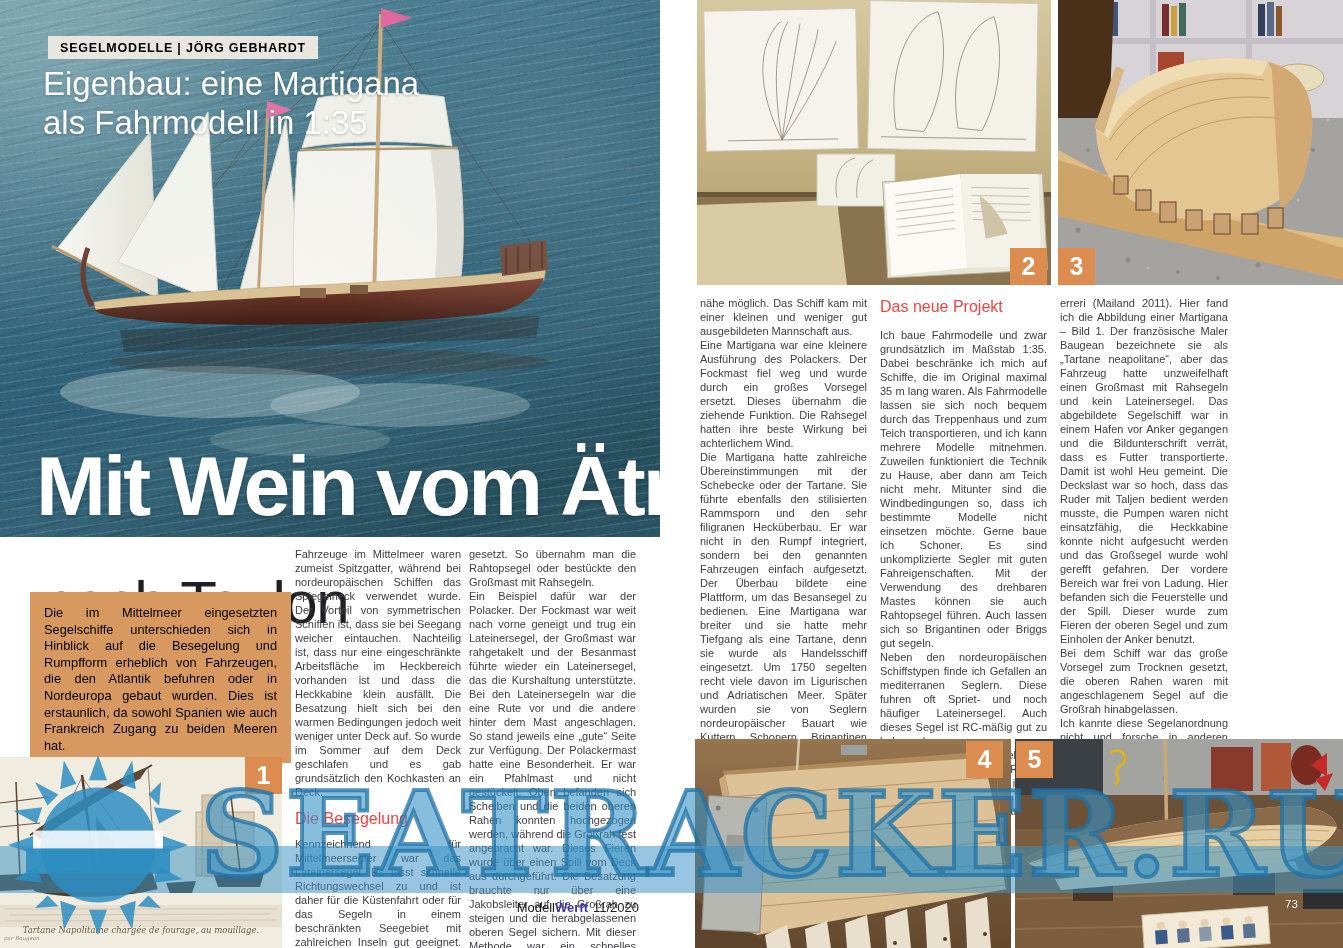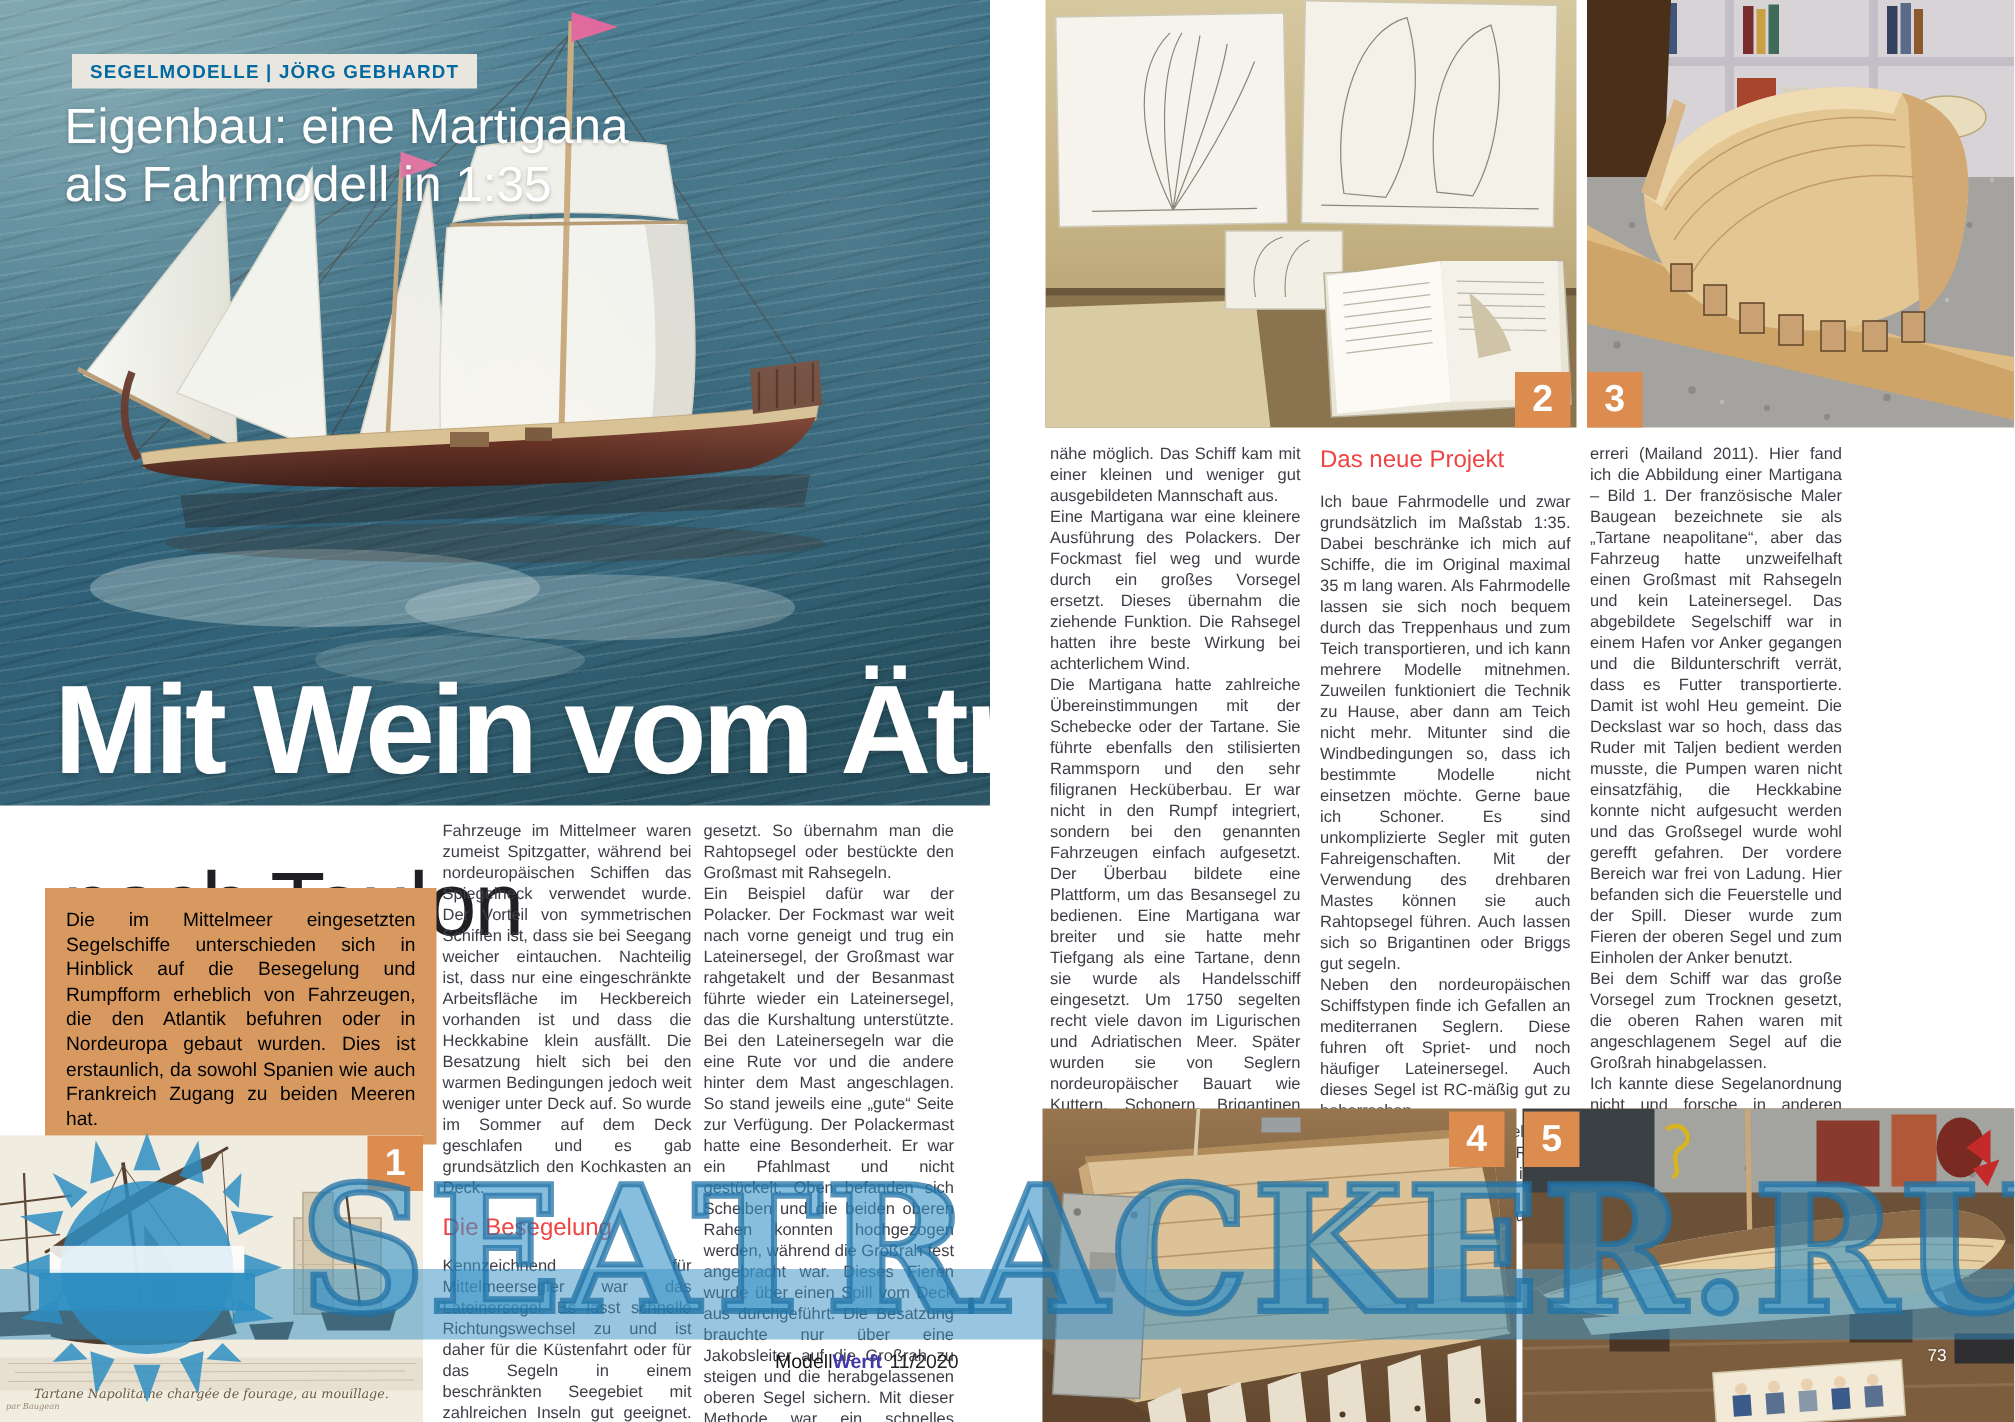--- a/index.html
+++ b/index.html
@@ -13,21 +13,21 @@
   .hero::before{content:"";position:absolute;inset:0;
     background:
       repeating-linear-gradient(-8deg, rgba(230,242,240,0.10) 0 1.5px, rgba(0,0,0,0) 1.5px 9px),
       repeating-linear-gradient(-15deg, rgba(8,28,34,0.13) 0 2px, rgba(0,0,0,0) 2px 13px);}
   .hero::after{content:"";position:absolute;inset:0;
     background:radial-gradient(ellipse at 12% 14%, rgba(215,235,230,0.30), rgba(0,0,0,0) 42%),
                radial-gradient(ellipse at 85% 30%, rgba(200,225,222,0.18), rgba(0,0,0,0) 38%);}
   .hero svg{position:absolute;inset:0;}
 
   .kicker{left:48px;top:36px;background:#e9e6df;padding:5px 12px 4px;
-    font-size:12.5px;font-weight:bold;letter-spacing:0.8px;color:#0369a1;z-index:6;}
+    font-size:12.5px;font-weight:bold;letter-spacing:0.8px;color:#000000;z-index:6;}
   .headline{left:43px;top:64px;color:#fff;font-size:33px;line-height:39px;font-weight:400;
     z-index:6;text-shadow:0 1px 3px rgba(0,0,0,0.25);}
   .bigtitle{left:36px;top:438px;color:#fff;font-size:84px;letter-spacing:-3px;white-space:nowrap;
     z-index:6;text-shadow:0 2px 5px rgba(0,0,0,0.22);}
   .bigtitle .light{font-weight:700;}
   .bigtitle .bold{font-weight:700;}
   .title2{left:42px;top:568px;color:#1f1f23;font-size:60px;letter-spacing:-1.5px;font-weight:400;white-space:nowrap;}
 
   .standfirst{left:30px;top:592px;width:261px;height:171px;background:#d7995f;box-sizing:border-box;
     padding:13px 14px;color:#000000;font-size:12.8px;line-height:16.6px;text-align:justify;}

